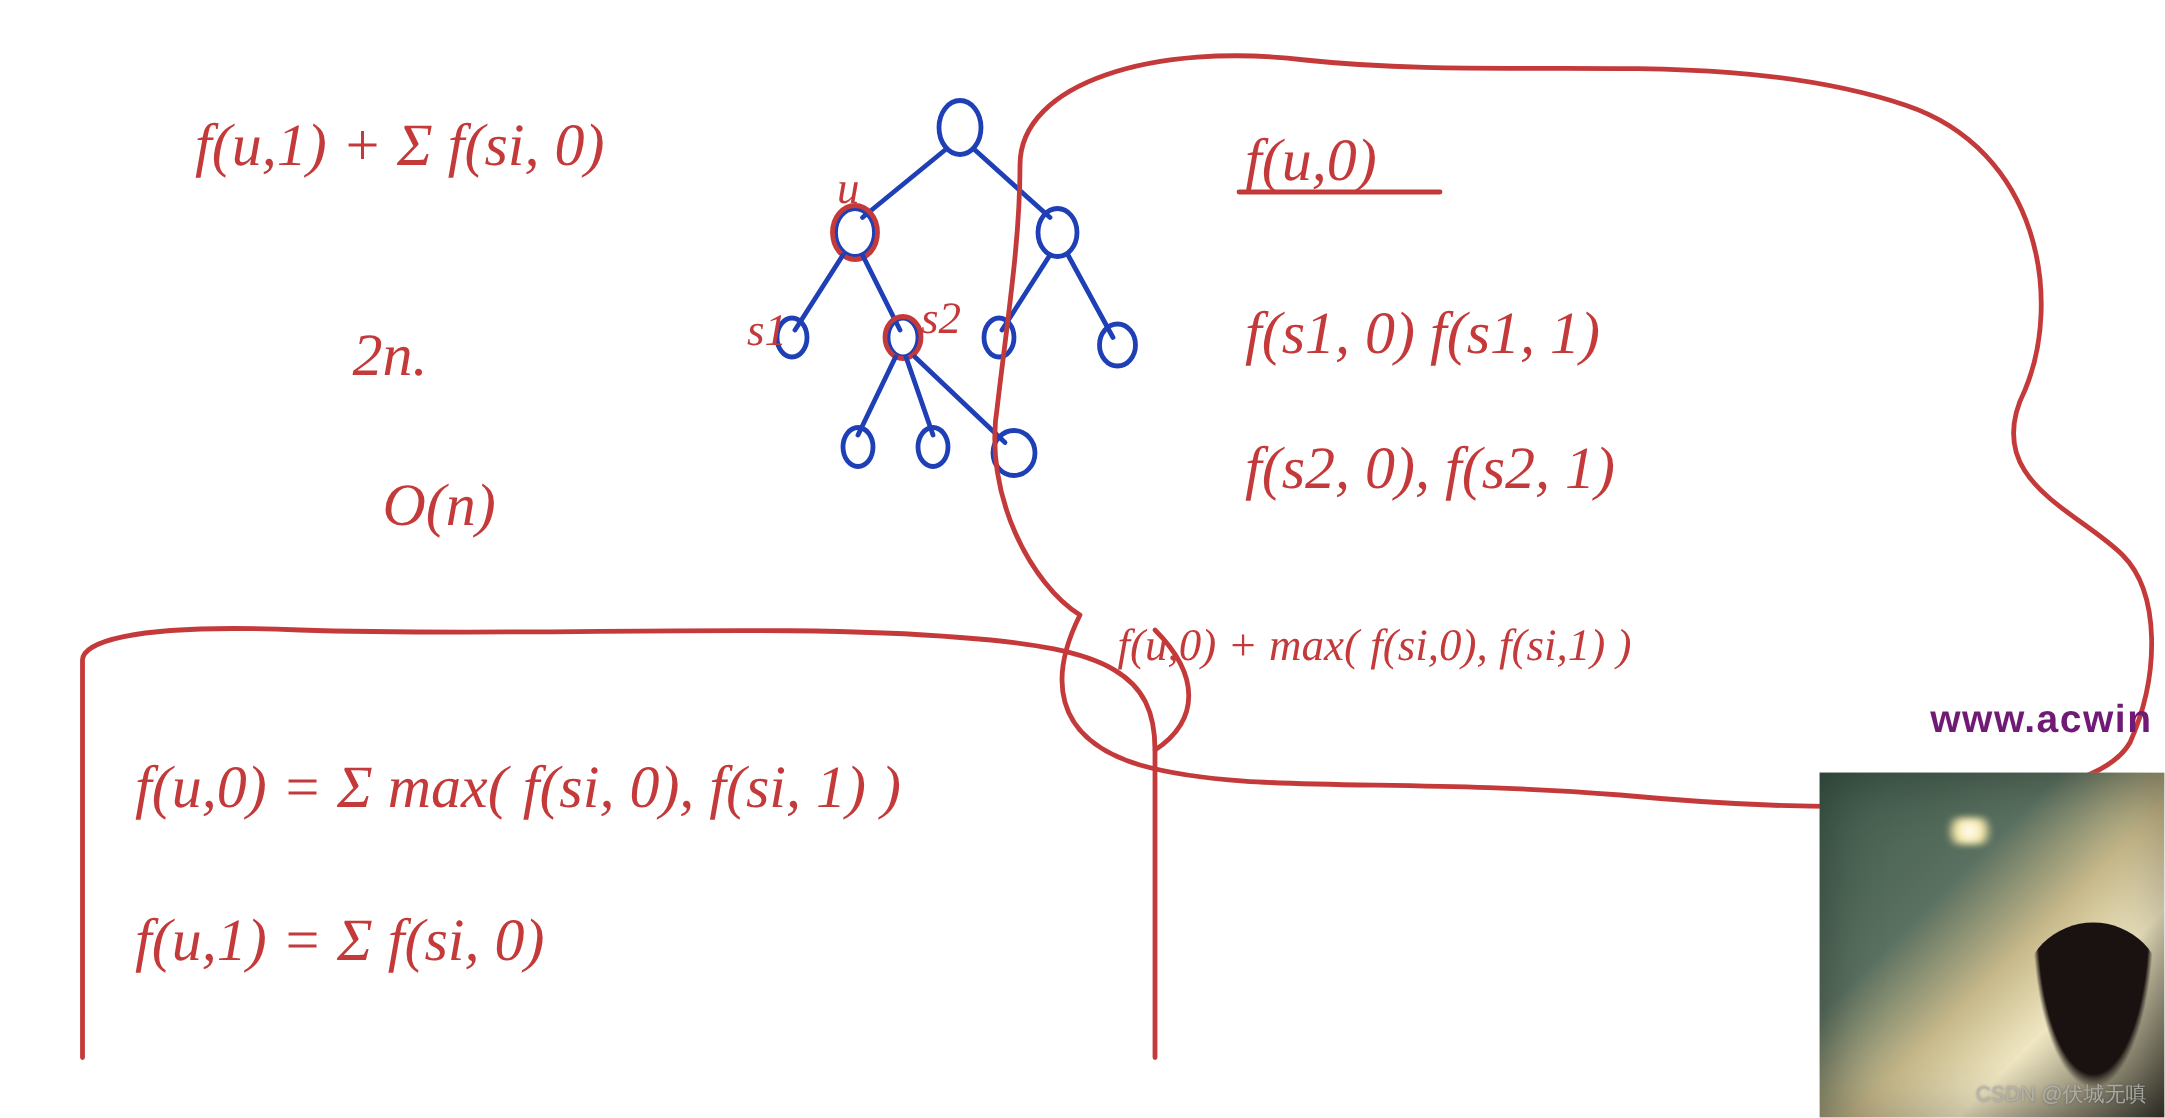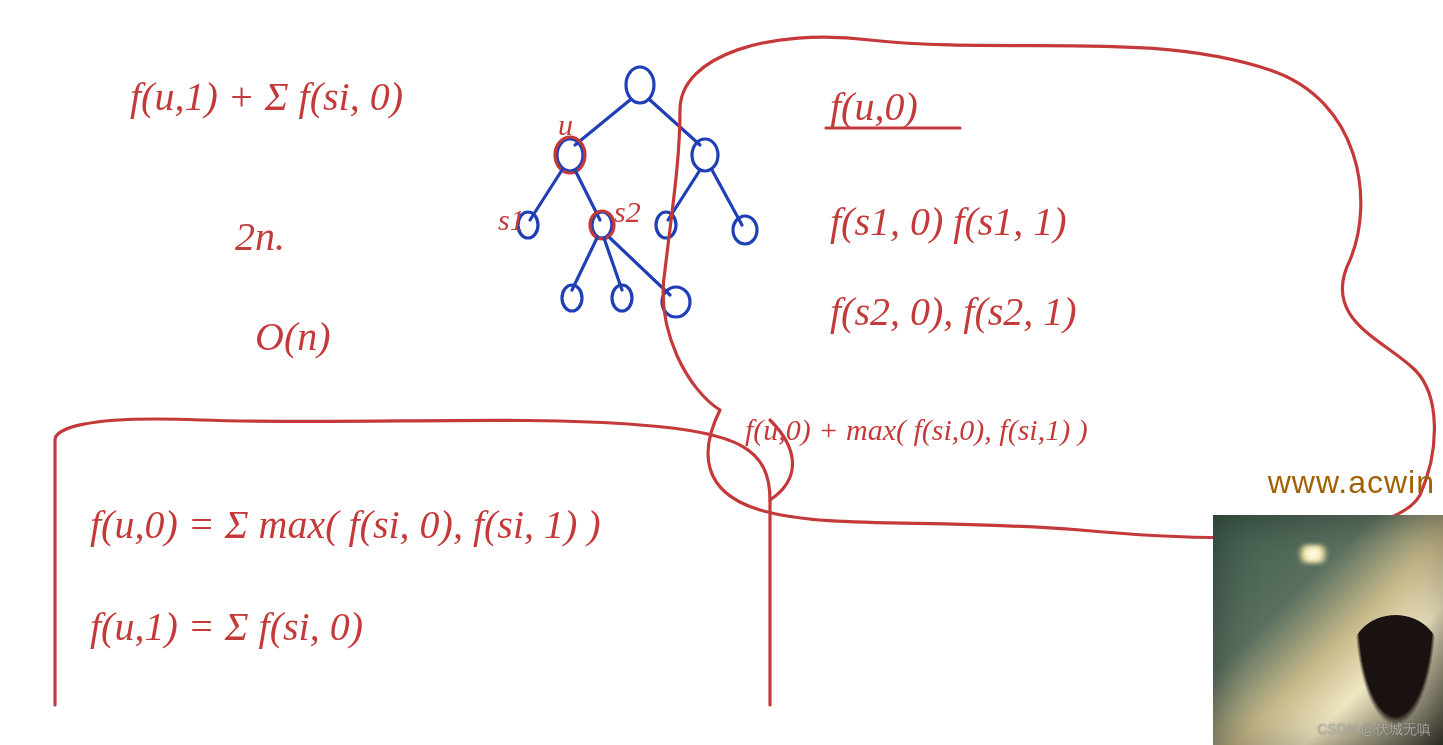--- a/index.html
+++ b/index.html
@@ -1,17 +1,17 @@
 <!DOCTYPE html>
 <html><head>
 <meta charset="utf-8">
 <style>
   html,body{margin:0;padding:0;width:1443px;height:745px;background:#fff;font-family:sans-serif;overflow:hidden;position:relative}
   .layer{position:absolute;top:0;left:0}
-  .watermark{position:absolute;right:8px;top:464px;color:#a16207;font-size:32px;font-weight:400;letter-spacing:1px}
+  .watermark{position:absolute;right:8px;top:464px;color:#701a75;font-size:26px;font-weight:700;letter-spacing:1px}
   .csdn{position:absolute;right:12px;bottom:6px;color:rgba(180,180,180,.85);font-size:14px;text-shadow:0 0 2px rgba(0,0,0,.3)}
   .webcam{position:absolute;right:0;bottom:0;width:230px;height:230px;background:linear-gradient(135deg,#3d5a4a 0%,#5a7060 35%,#c7b98a 55%,#efe6c2 70%,#3a392f 100%);box-shadow:inset 0 0 40px rgba(0,0,0,.35)}
   .webcam::before{content:"";position:absolute;right:0;bottom:0;width:95px;height:130px;background:radial-gradient(ellipse at 50% 0%,#1a1210 0%,#1a1210 55%,transparent 60%);border-top-left-radius:60px;border-top-right-radius:60px}
   .webcam::after{content:"";position:absolute;right:110px;top:30px;width:40px;height:18px;background:radial-gradient(circle,#fff 0%,#f7e9a8 40%,transparent 70%);filter:blur(2px)}
   svg{position:absolute;top:0;left:0}
 </style>
 </head>
 <body>
 
 <svg class="layer" width="1443" height="745" viewBox="0 0 1443 745">

